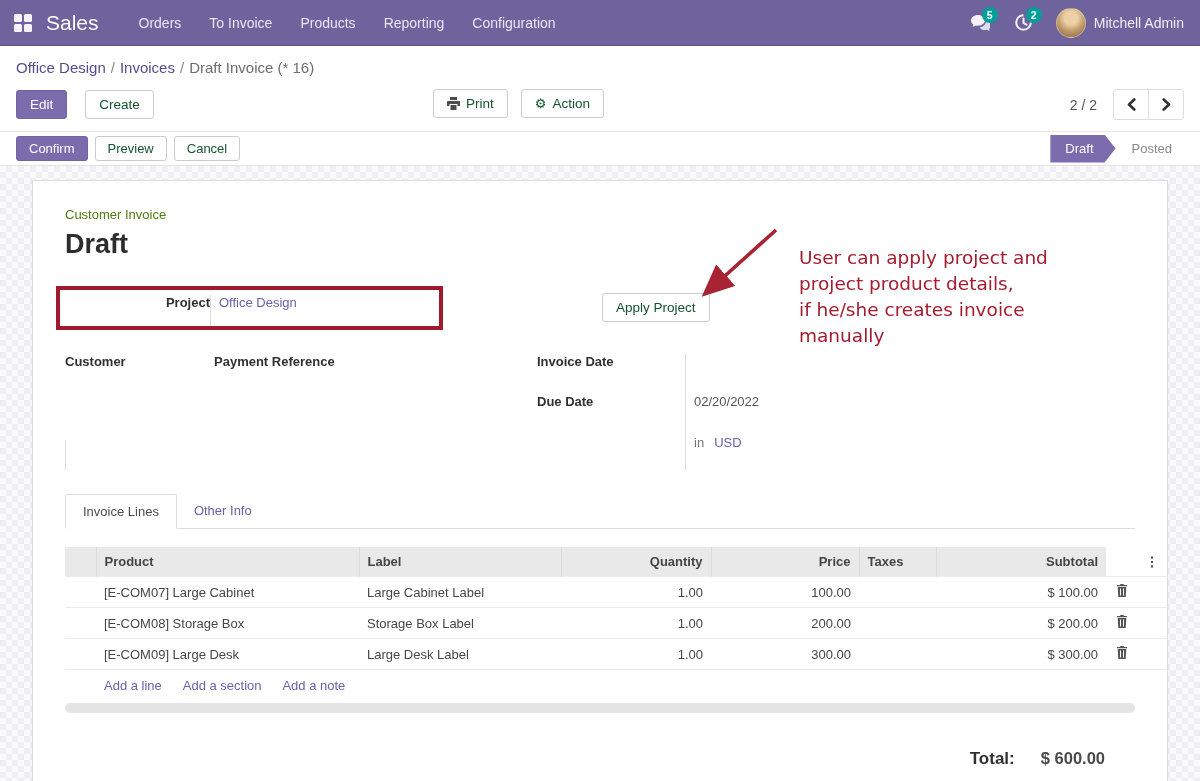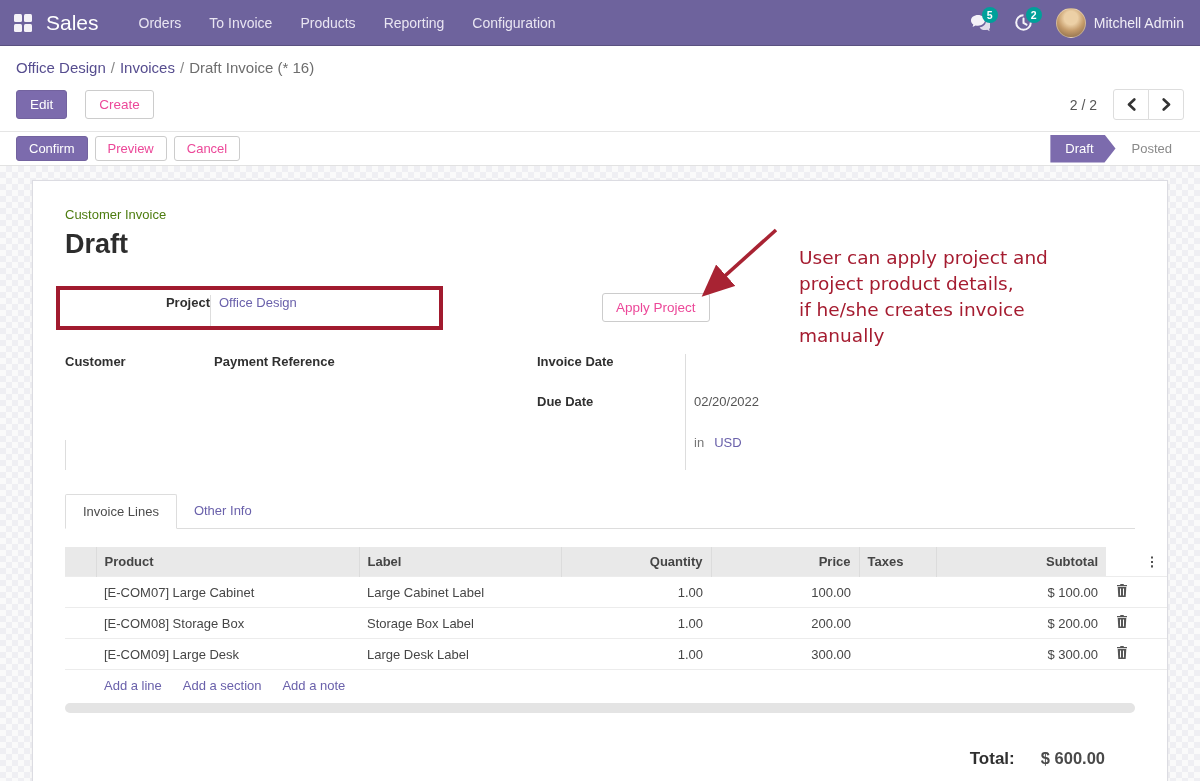--- a/index.html
+++ b/index.html
@@ -24,21 +24,21 @@
 
   
   .breadcrumb-row { padding:13px 16px 5px; background:#fff; }
   .breadcrumb { font-size:15px; }
   .breadcrumb a { color:#564d8f; }
   .breadcrumb .sep { color:#888; padding:0 5px; }
   .breadcrumb .current { color:#6d6d6d; }
 
   
   .control-row { position:relative; display:flex; align-items:center; padding:8px 16px 11px; background:#fff; border-bottom:1px solid #e5e5e5; }
-  .btn { display:inline-flex; align-items:center; gap:6px; border:1px solid #ccc; background:#fff; color:#ec4899; font-size:13.5px; padding:6px 13px; border-radius:3px; }
+  .btn { display:inline-flex; align-items:center; gap:6px; border:1px solid #ccc; background:#fff; color:#14532d; font-size:13.5px; padding:6px 13px; border-radius:3px; }
   .btn-primary { background:#7c6bad; border-color:#73639f; color:#fff; }
   .left-btns { display:flex; gap:18px; }
   .center-btns { position:absolute; left:433px; top:8px; display:flex; gap:13px; }
   .pager { margin-left:auto; display:flex; align-items:center; gap:16px; }
   .pager-count { font-size:14px; color:#555; }
   .pager-btns { display:inline-flex; }
   .pg-btn { width:36px; height:31px; background:#fff; border:1px solid #ddd; display:flex; align-items:center; justify-content:center; }
   .pg-btn:first-child { border-radius:3px 0 0 3px; }
   .pg-btn:last-child { border-radius:0 3px 3px 0; margin-left:-1px; }
 
@@ -169,20 +169,32 @@
 <div class="breadcrumb-row">
   <div class="breadcrumb">
     <a>Office Design</a><span class="sep">/</span><a>Invoices</a><span class="sep">/</span><span class="current">Draft Invoice (* 16)</span>
   </div>
 </div>
 
 <div class="control-row">
   <div class="left-btns">
     <button class="btn btn-primary">Edit</button>
     <button class="btn">Create</button>
+  </div>
+  <div class="center-btns">
+    <button class="btn">
+      <svg width="13" height="13" viewBox="0 0 13 13">
+          <path fill="#4c4c4c" d="M3 0h7v3H3zM1 4h11c.6 0 1 .4 1 1v4h-2.5V7h-8v2H0V5c0-.6.4-1 1-1zm2.5 4h6v5h-6z"></path>
+        </svg>
+      <span>Print</span>
+    </button>
+    <button class="btn">
+      <span style="font-size:13px;">⚙</span>
+      <span>Action</span>
+    </button>
   </div>
   <div class="pager">
     <span class="pager-count">2 / 2</span>
     <span class="pager-btns">
       <button class="pg-btn">
           <svg width="9" height="13" viewBox="0 0 9 13">
             <path fill="none" stroke="#333" stroke-width="2.6" stroke-linecap="round" stroke-linejoin="round" d="M7.3 1.5 2 6.5l5.3 5"></path>
           </svg>
         </button>
       <button class="pg-btn">

